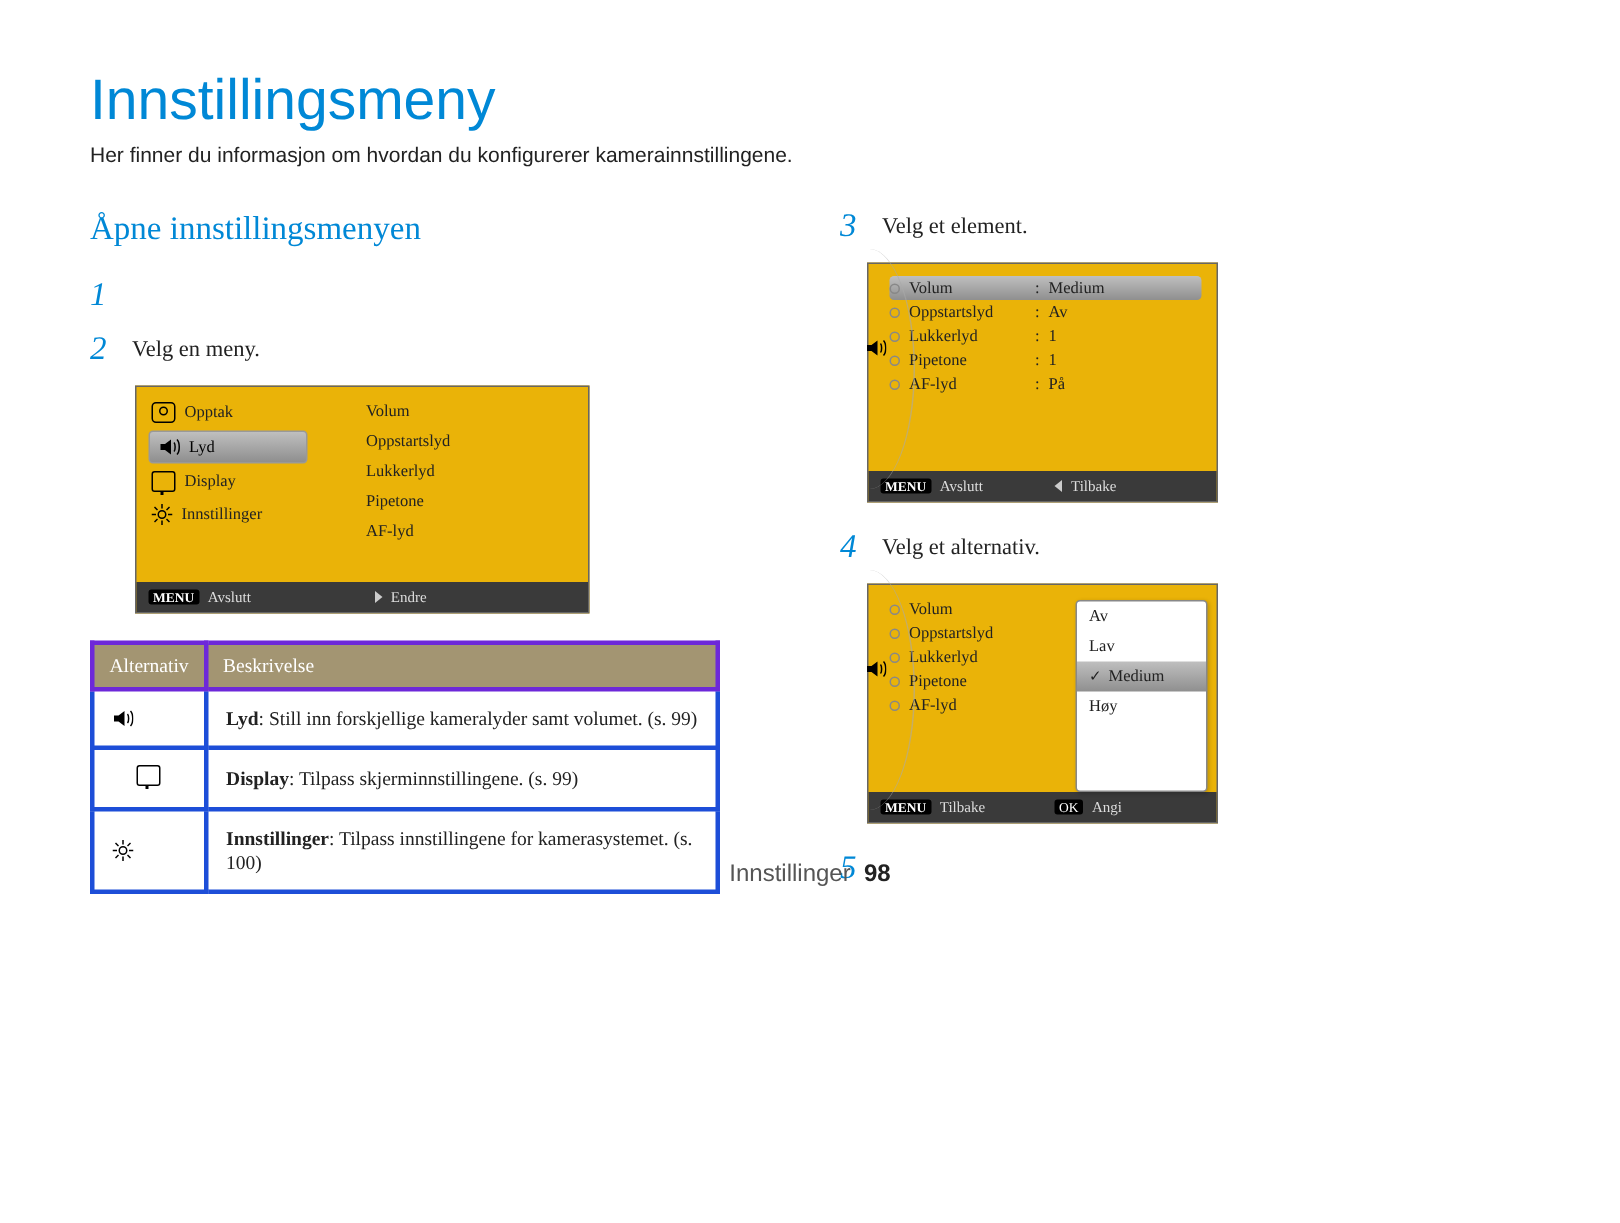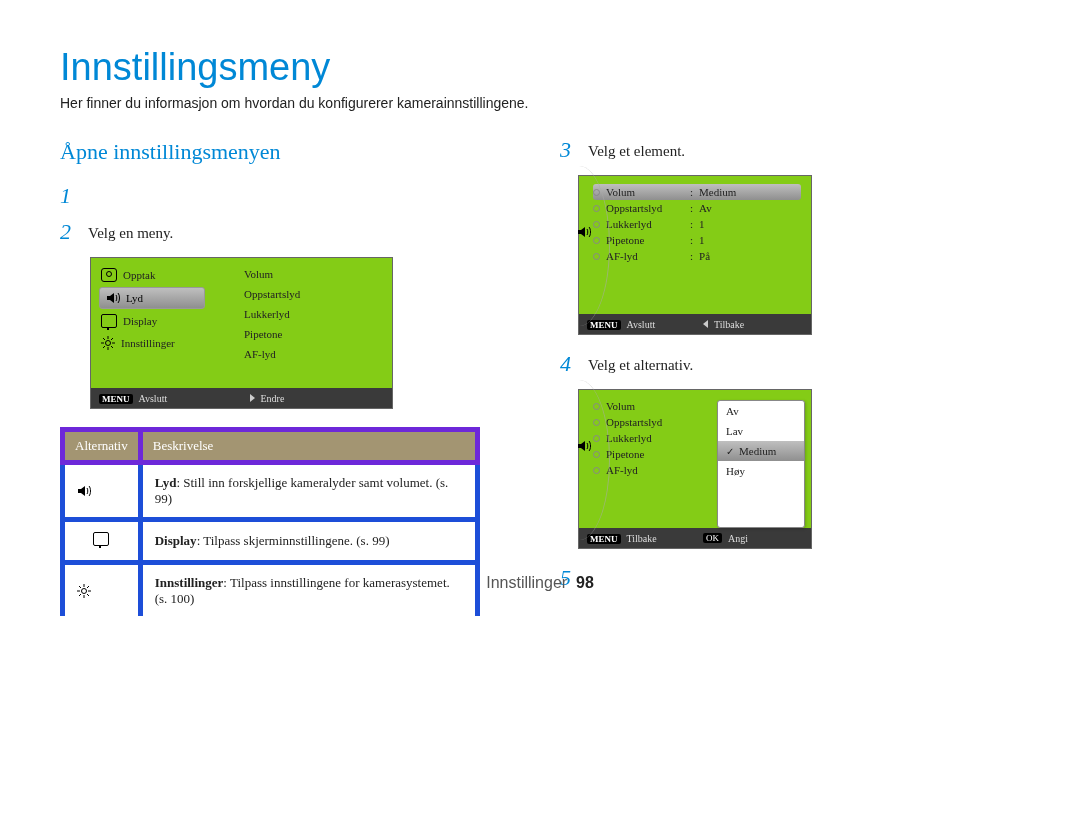--- a/index.html
+++ b/index.html
@@ -6,21 +6,21 @@
   .page{width:1080px;height:616px;position:relative;box-sizing:border-box;padding:46px 60px 0;}
   .h1{color:#0088d6;font-size:38px;font-weight:400;margin:0 0 6px;}
   .intro{font-size:14px;margin:0 0 28px;}
   .columns{display:flex;gap:40px;}
   .col{flex:1;font-family:Liberation Serif, serif;}
   .h2{color:#0088d6;font-size:22px;font-weight:400;margin:0 0 20px;}
   .step{display:flex;align-items:flex-start;gap:10px;margin:0 0 14px;}
   .step-num{color:#0088d6;font-size:22px;font-style:italic;font-weight:400;width:18px;flex-shrink:0;line-height:1;}
   .step-text{font-size:15px;padding-top:4px;}
   .menu-badge{display:inline-block;border:1px solid #000;border-radius:3px;padding:0 4px;font-size:11px;font-weight:bold;vertical-align:1px;letter-spacing:.3px;}
-  .camframe{border:1px solid #666;width:301px;margin:4px 0 18px 30px;background:#84cc16;}
+  .camframe{border:1px solid #666;width:301px;margin:4px 0 18px 30px;background:#eab308;}
   .camframe-r{margin-left:18px;width:232px;}
   .cambody{display:flex;height:130px;gap:25px;}
   .cam-left{width:114px;border-right:0;position:relative;}
   .cam-right{flex:1;}
   .cam-item{font-size:11px;padding:3px 6px;display:flex;align-items:center;gap:6px;}
   .cam-item.sel{background:linear-gradient(#bfbfbf,#8f8f8f);border:1px solid #999;border-radius:3px;margin:1px 4px;color:#000;}
   .cam-smalllist{padding:6px 0 0 4px;}
   .cam-smalllist .cam-item{padding:4px 6px;}
   .footbar{background:#3a3a3a;color:#ddd;height:20px;display:flex;font-size:10px;}
   .footbar .fb{flex:1;display:flex;align-items:center;gap:6px;padding:0 8px;}
@@ -45,22 +45,22 @@
   .lrow.sel{background:linear-gradient(#bfbfbf,#8f8f8f);border-radius:3px;margin-right:10px;}
   .camframe4 .cambody3{display:flex;gap:4px;}
   .optlist{flex:1;}
   .popup{width:86px;border:1px solid #888;border-radius:3px;margin:2px 6px 0 0;background:#fff;box-shadow:1px 1px 3px rgba(0,0,0,.2);overflow:hidden;}
   .popup .pi{font-size:11px;padding:4px 8px;}
   .popup .pi.sel{background:linear-gradient(#bfbfbf,#8f8f8f);}
   .chk{display:inline-block;width:9px;height:9px;margin-right:4px;}
   .chk::before{content:"✓";font-size:10px;line-height:9px;}
   
   .dtable{width:420px;border:1px solid #c9bfa3;border-collapse:collapse;margin-left:0;font-size:13px;}
-  .dtable th{background:#a39572;color:#fff;text-align:left;font-weight:400;padding:6px 10px;border:5px solid #6d28d9;}
-  .dtable td{padding:10px 12px;border:5px solid #1d4ed8;vertical-align:middle;}
+  .dtable th{background:#a39572;color:#fff;text-align:left;font-weight:400;padding:6px 10px;border:3px solid #6d28d9;}
+  .dtable td{padding:10px 12px;border:3px solid #1d4ed8;vertical-align:middle;}
   .dtable td.ic{width:32px;text-align:center;}
   .page-foot{position:absolute;left:0;right:0;bottom:24px;text-align:center;font-size:16px;color:#555;}
   .page-foot .pn{font-weight:bold;color:#222;}
   .okb{display:inline-block;background:#000;color:#fff;font-size:9px;padding:0 3px;border-radius:2px;}
 </style>
 </head>
 <body>
 
 <div class="page">
   <h1 class="h1">Innstillingsmeny</h1>

